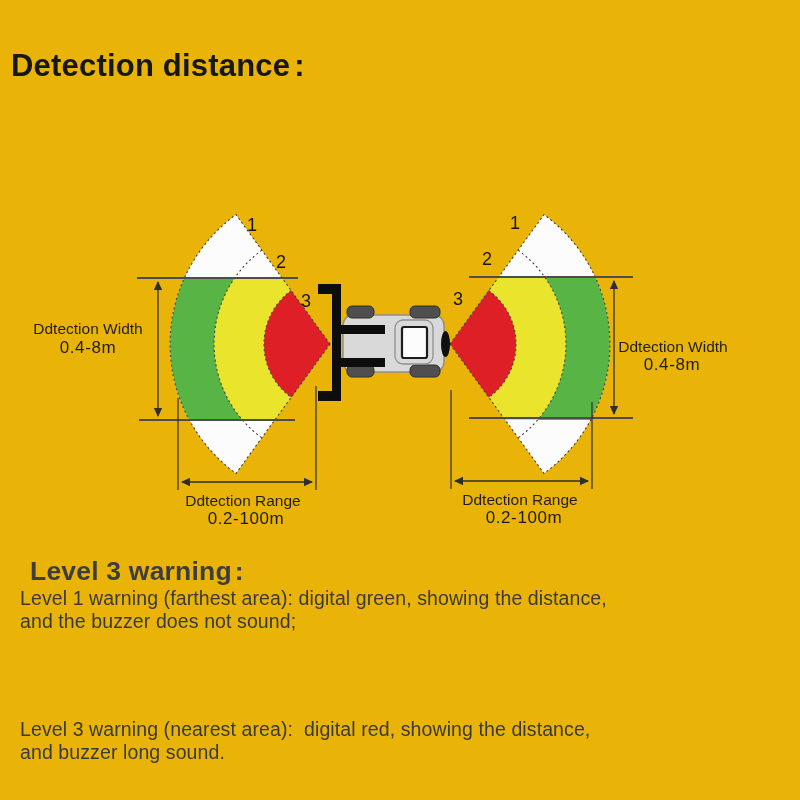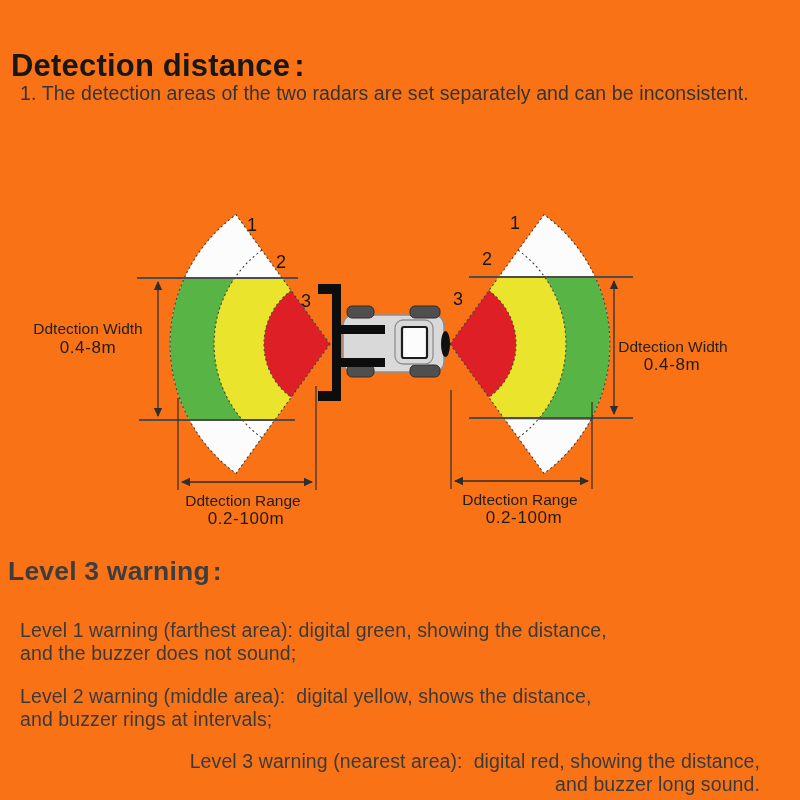--- a/index.html
+++ b/index.html
@@ -1,29 +1,29 @@
 <!DOCTYPE html>
 <html><head>
 <meta charset="utf-8">
 <style>
   html,body{margin:0;padding:0;background:#e8e8e8;}
-  .page{position:relative;width:800px;height:800px;background:#f97316;
+  .page{position:relative;width:800px;height:800px;background:#eab308;
         font-family:"Liberation Sans","DejaVu Sans",sans-serif;color:#333;overflow:hidden;}
   .title{position:absolute;left:11px;top:27px;font-size:31px;font-weight:bold;
          color:#171717;letter-spacing:.2px;}
   .title .colon{padding-left:4px;}
   .notes{position:absolute;left:20px;top:78px;}
   .note{font-size:19.5px;line-height:30.8px;color:#333;letter-spacing:.1px;}
   svg.diagram{position:absolute;left:0;top:0;width:800px;height:800px;}
-  .warn-heading{position:absolute;left:8px;top:534px;font-size:26.5px;font-weight:bold;
+  .warn-heading{position:absolute;left:30px;top:534px;font-size:26.5px;font-weight:bold;
                 color:#3d3d3d;letter-spacing:.2px;}
   .warn-heading .colon{padding-left:3px;}
   .warn-p{position:absolute;left:20px;width:740px;font-size:19.5px;line-height:23.2px;
-          color:#3a3a3a;white-space:pre-wrap;letter-spacing:.1px;margin-top:32px;}
-  #warn-p1{top:587px;} #warn-p2{top:653px;} #warn-p3{top:718px;text-align:right;}
+          color:#3a3a3a;white-space:pre-wrap;letter-spacing:.1px;}
+  #warn-p1{top:587px;} #warn-p2{top:653px;} #warn-p3{top:718px;}
   
   .dash{fill:none;stroke:#3f3f3f;stroke-width:1.1;stroke-dasharray:2 2.8;}
   .lens{fill:#fcfcfc;stroke:none;}
   .wline{stroke:#4c4c4c;stroke-width:2.2;}
   .dim{stroke:#2e2e2e;stroke-width:1.3;fill:none;}
   .tick{stroke:#2e2e2e;stroke-width:1.2;}
   .dlabel{font-size:15.5px;fill:#1f1f1f;text-anchor:middle;
           font-family:"Liberation Sans","DejaVu Sans",sans-serif;}
   .dvalue{font-size:17px;fill:#1c1c1c;text-anchor:middle;letter-spacing:.6px;
           font-family:"Liberation Sans","DejaVu Sans",sans-serif;}
@@ -31,21 +31,20 @@
         font-family:"Liberation Sans","DejaVu Sans",sans-serif;}
 </style>
 </head>
 <body>
 
 <div class="page">
 
   <h1 class="title"><span>Detection distance</span><span class="colon">:</span></h1>
 
   <div class="notes">
-    <div class="note">1. The detection areas of the two radars are set separately and can be inconsistent.</div>
   </div>
 
   <svg class="diagram" viewBox="0 0 800 800">
     <defs>
       <marker id="arr" viewBox="0 0 10 10" refX="8.5" refY="5" markerWidth="7.5" markerHeight="7.5" orient="auto-start-reverse">
         <path d="M0,0.6 L9.5,5 L0,9.4 z" fill="#2e2e2e"></path>
       </marker>
       <clipPath id="clipL">
           <rect x="118" y="278" width="228" height="142"></rect>
         </clipPath>
@@ -127,18 +126,16 @@
       <rect x="395" y="320" width="38" height="44" rx="8" fill="#d9d9d9" stroke="#909090" stroke-width="1.3"></rect>
       <rect x="402" y="327" width="25" height="31" rx="2" fill="#fcfcfc" stroke="#1c1c1c" stroke-width="2.2"></rect>
       <ellipse cx="445.5" cy="344" rx="4.5" ry="13" fill="#101010"></ellipse>
     </g>
   </svg>
 
   <h2 class="warn-heading"><span>Level 3 warning</span><span class="colon">:</span></h2>
 
   <div class="warn-p" id="warn-p1">Level 1 warning (farthest area): digital green, showing the distance,
 and the buzzer does not sound;</div>
-  <div class="warn-p" id="warn-p2">Level 2 warning (middle area):  digital yellow, shows the distance,
-and buzzer rings at intervals;</div>
   <div class="warn-p" id="warn-p3">Level 3 warning (nearest area):  digital red, showing the distance,
 and buzzer long sound.</div>
 
 </div>
 
 </body></html>

